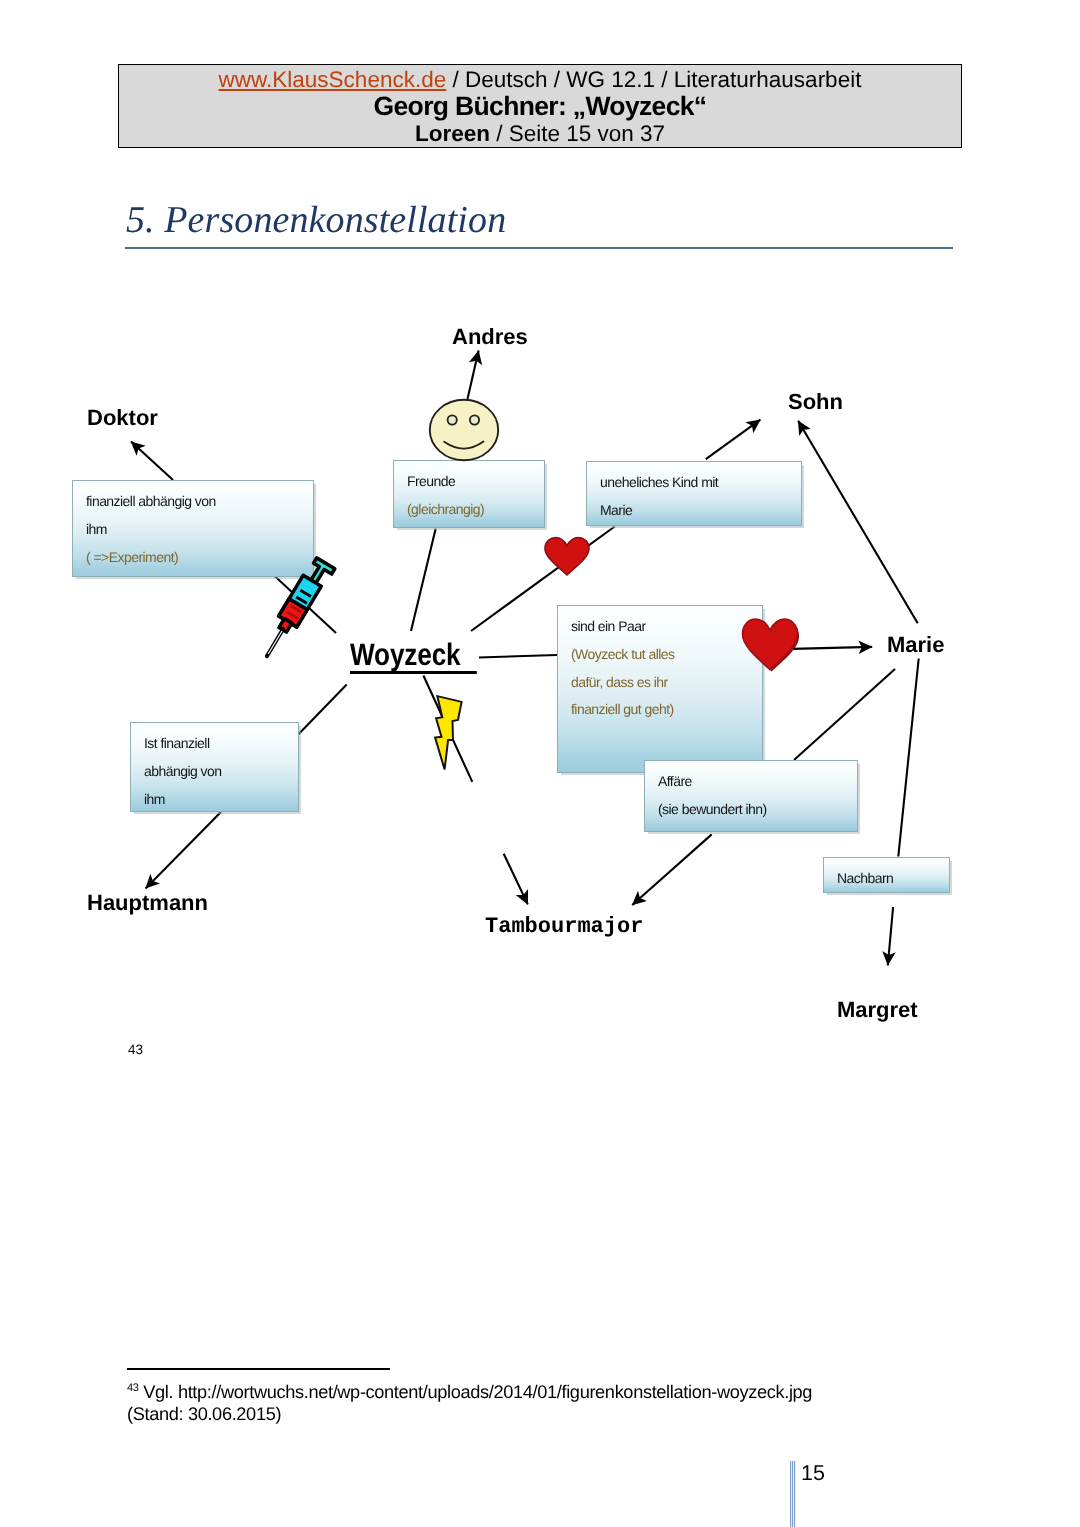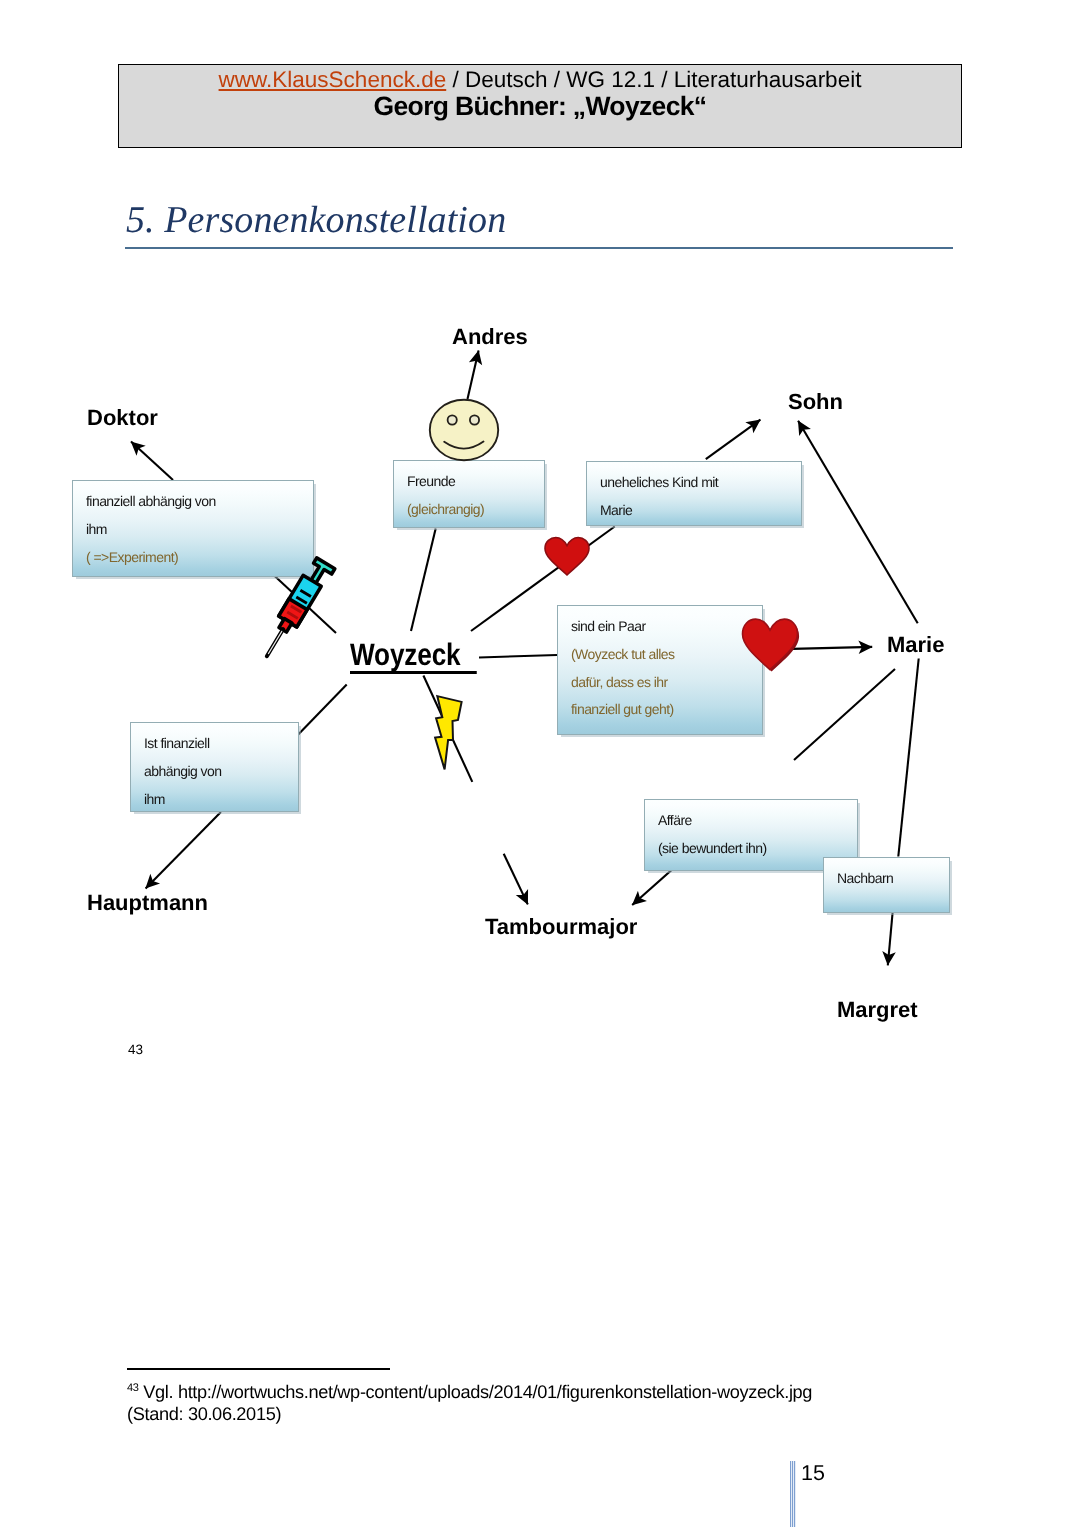--- a/index.html
+++ b/index.html
@@ -36,33 +36,33 @@
        background:linear-gradient(to bottom,#fcffff 0%,#fbfeff 8%,#f4fbfc 22%,#e9f4f8 40%,#d9ecf2 58%,#bfdfea 78%,#a5d1e1 93%,#9ecbdc 100%);
        box-shadow:3px 3px 0 -1px rgba(160,180,190,0.5);
        font-size:14px;color:#151515;padding:7px 0 0 13px;line-height:27.8px;
        letter-spacing:-0.55px;}
   .box .sub{color:#80672f;}
 
   
   .b1{left:72px;top:200px;width:242px;height:97px;}
   .b2{left:393px;top:180px;width:152px;height:68px;}
   .b3{left:586px;top:181px;width:216px;height:65px;}
-  .b4{left:557px;top:325px;width:206px;height:130px;}
+  .b4{left:557px;top:325px;width:206px;height:168px;}
   .b5{left:130px;top:442px;width:169px;height:90px;}
   .b6{left:393px;top:502px;width:169px;height:70px;}
-  .b7{left:644px;top:480px;width:214px;height:72px;margin-top:39px;}
-  .b8{left:823px;top:577px;width:127px;height:56px;}
+  .b7{left:644px;top:480px;width:214px;height:72px;}
+  .b8{left:823px;top:577px;width:127px;height:36px;}
 
   
   .n-andres{left:452px;top:44px;}
   .n-doktor{left:87px;top:125px;}
   .n-sohn{left:788px;top:109px;}
   .n-marie{left:887px;top:352px;}
   .n-hauptmann{left:87px;top:610px;}
-  .n-tambour{left:485px;top:634px;}
+  .n-tambour{left:485px;top:634px;font-family:Liberation Mono, monospace;}
   .n-margret{left:837px;top:717px;}
   .n-woyzeck{left:350px;top:361px;}
 
   .art{position:absolute;}
   .art-smiley{left:428px;top:118px;}
   .art-heart1{left:543px;top:256px;}
   .art-heart2{left:740px;top:338px;}
   .art-bolt{left:432px;top:414px;}
   .art-syringe{left:252px;top:264px;}
 
@@ -78,20 +78,21 @@
   .pg-num{position:absolute;left:801px;top:1461px;font-size:21.5px;color:#000;letter-spacing:0px;}
 </style>
 </head>
 <body>
 
 <div class="page" data-name="document-page">
 
   <div class="hdr" data-name="page-header-box">
     <div class="l1" data-name="header-line-1"><a class="lnk" data-name="klausschenck-link">www.KlausSchenck.de</a><span data-name="header-line-1-rest"> / Deutsch / WG 12.1 / Literaturhausarbeit</span></div>
     <div class="l2" data-name="header-line-2">Georg Büchner: „Woyzeck“</div>
+    <div class="l3" data-name="header-line-3"><b data-name="header-author">Loreen</b><span data-name="header-page-info"> / Seite 15 von 37</span></div>
   </div>
 
   <div class="sec-title" data-name="section-title">5. Personenkonstellation</div>
   <div class="sec-rule" data-name="section-title-rule"></div>
 
   <div class="diagram" data-name="personenkonstellation-diagram">
 
     <svg width="1080" height="780" viewBox="0 0 1080 780" data-name="diagram-connectors">
       <defs data-name="svg-defs">
         <marker data-name="arrowhead-marker" id="ah" markerWidth="17" markerHeight="14.6" refX="14.3" refY="7.3" orient="auto" markerUnits="userSpaceOnUse">

